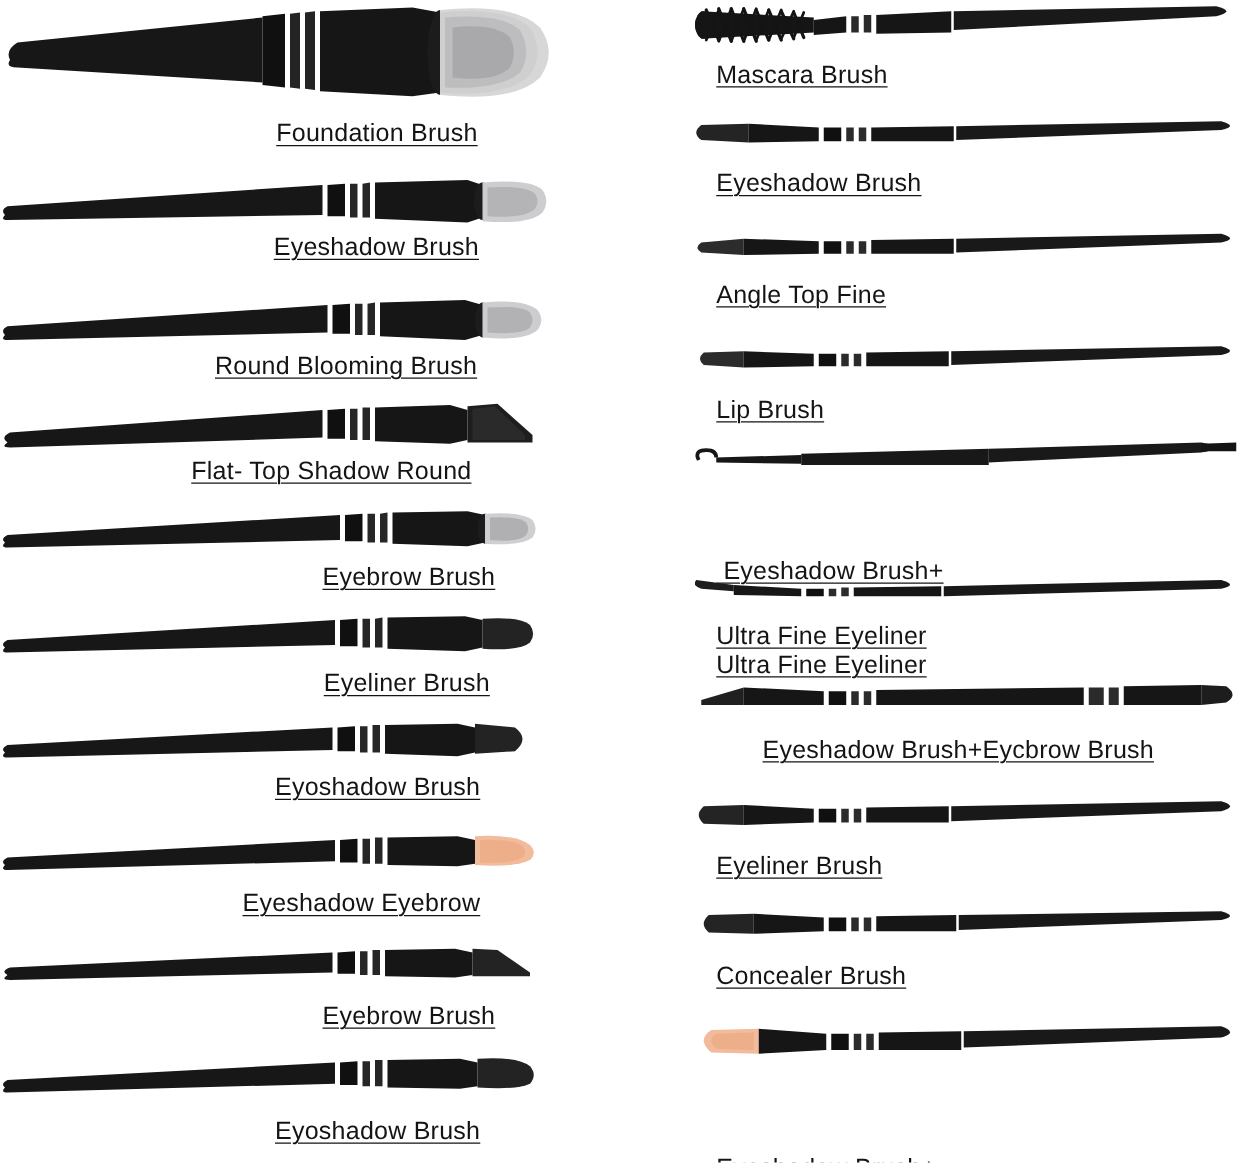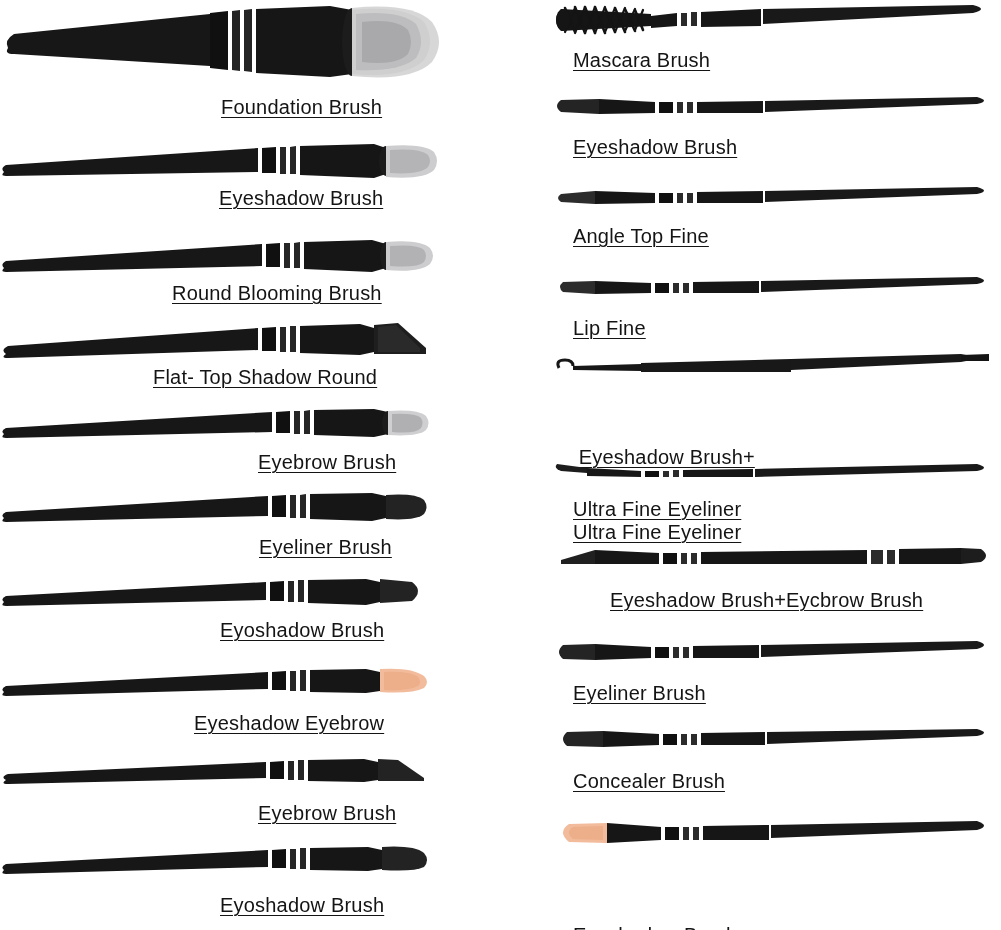--- a/index.html
+++ b/index.html
@@ -292,21 +292,21 @@
         <svg width="501" height="32" viewBox="0 0 501 32">
           <path d="M72 10 Q66 15 72 20 L104 22 L104 9 Z" fill="#2c2c2c"></path>
           <path d="M104 9 L160 11 L160 21 L104 22 Z" fill="#161616"></path>
           <path d="M164 11 L178 11 L178 21 L164 21 Z" fill="#101010"></path>
           <path d="M182 11 L188 11 L188 21 L182 21 Z" fill="#2b2b2b"></path>
           <path d="M192 11 L198 11 L198 21 L192 21 Z" fill="#2b2b2b"></path>
           <path d="M202 10 L268 9 L268 21 L202 21 Z" fill="#161616"></path>
           <path d="M270 9 L486 5 Q500 9 486 12 L270 20 Z" fill="#191919"></path>
         </svg>
       </div>
-      <div class="label label-right lab-pos" style="left:82px; top:316px;"><span class="u">Lip Fine</span></div>
+      <div class="label label-right lab-pos" style="left:82px; top:316px;"><span class="u">Lip Brush</span></div>
     </div>
 
     <div class="item" style="top:0px;">
       <div class="brush-art lab-pos" style="left:0px; top:348px;">
         <svg width="501" height="32" viewBox="0 0 501 32">
           <path d="M68 20 Q64 12 74 12 Q82 12 82 18" fill="none" stroke="#171717" stroke-width="3"></path>
           <path d="M82 18 L150 16 L150 23 L82 22 Z" fill="#171717"></path>
           <path d="M150 15 L300 11 L300 24 L150 24 Z" fill="#181818"></path>
           <path d="M300 11 L470 6 Q494 10 470 14 L300 22 Z" fill="#191919"></path>
           <path d="M470 7 L498 6 L498 13 L470 13 Z" fill="#141414"></path>

